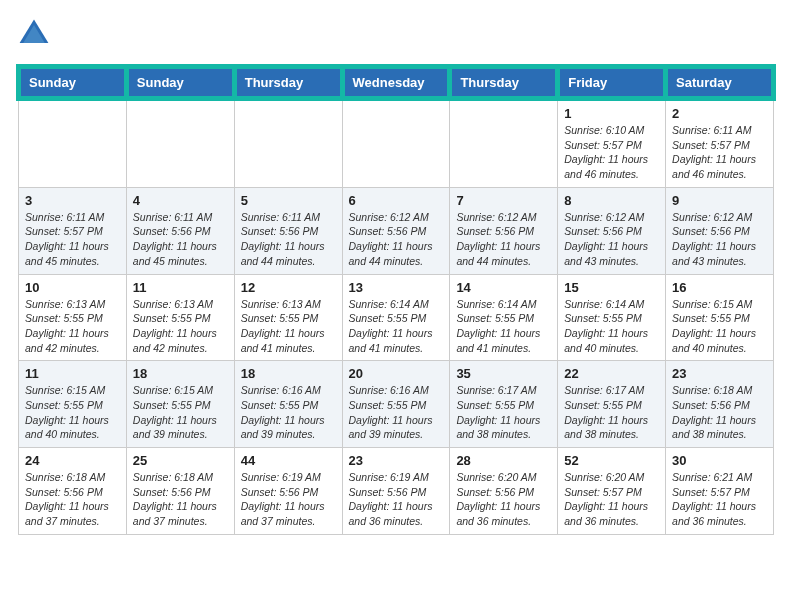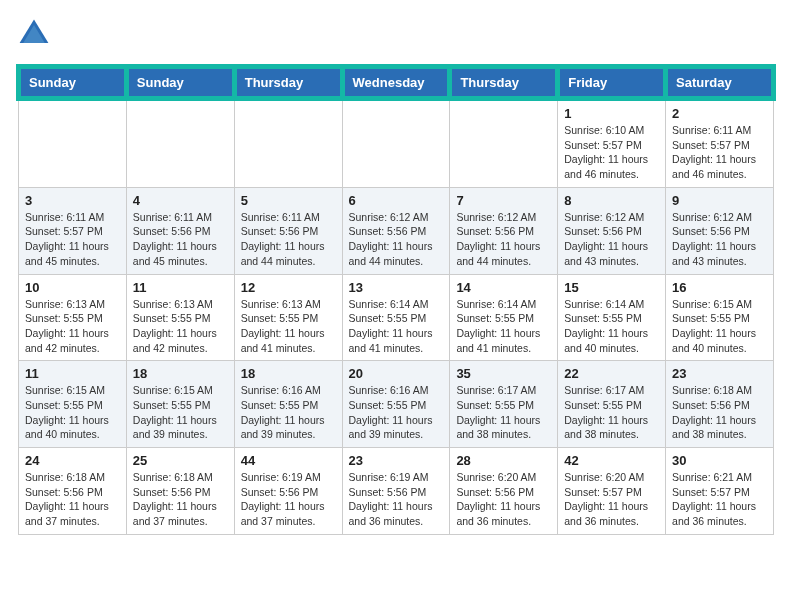--- a/index.html
+++ b/index.html
@@ -77,20 +77,21 @@
       font-size: 13px;
       font-weight: bold;
       color: #222;
       display: block;
       margin-bottom: 2px;
     }
     .day-info {
       font-size: 10.5px;
       color: #333;
       line-height: 1.4;
+      font-style: italic;
     }
     .empty-cell {
       background: #fff !important;
     }
   </style>
 </head>
 <body>
 
 <div class="header">
   <div class="logo">
@@ -242,21 +243,21 @@
         </td>
         <td>
           <span class="day-number">23</span>
           <div class="day-info">Sunrise: 6:19 AM<br>Sunset: 5:56 PM<br>Daylight: 11 hours<br>and 36 minutes.</div>
         </td>
         <td>
           <span class="day-number">28</span>
           <div class="day-info">Sunrise: 6:20 AM<br>Sunset: 5:56 PM<br>Daylight: 11 hours<br>and 36 minutes.</div>
         </td>
         <td>
-          <span class="day-number">42</span>
+          <span class="day-number">52</span>
           <div class="day-info">Sunrise: 6:20 AM<br>Sunset: 5:57 PM<br>Daylight: 11 hours<br>and 36 minutes.</div>
         </td>
         <td>
           <span class="day-number">30</span>
           <div class="day-info">Sunrise: 6:21 AM<br>Sunset: 5:57 PM<br>Daylight: 11 hours<br>and 36 minutes.</div>
         </td>
       </tr>
     </tbody>
 </table>
 

